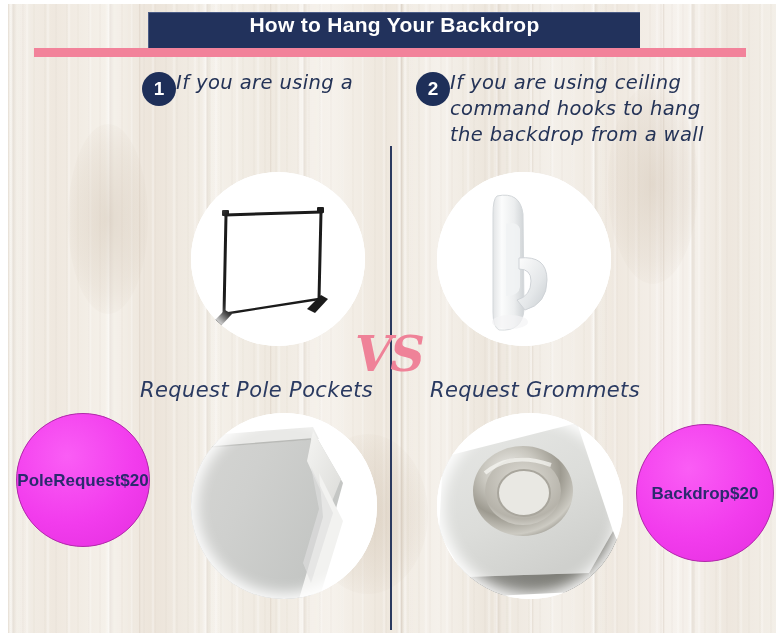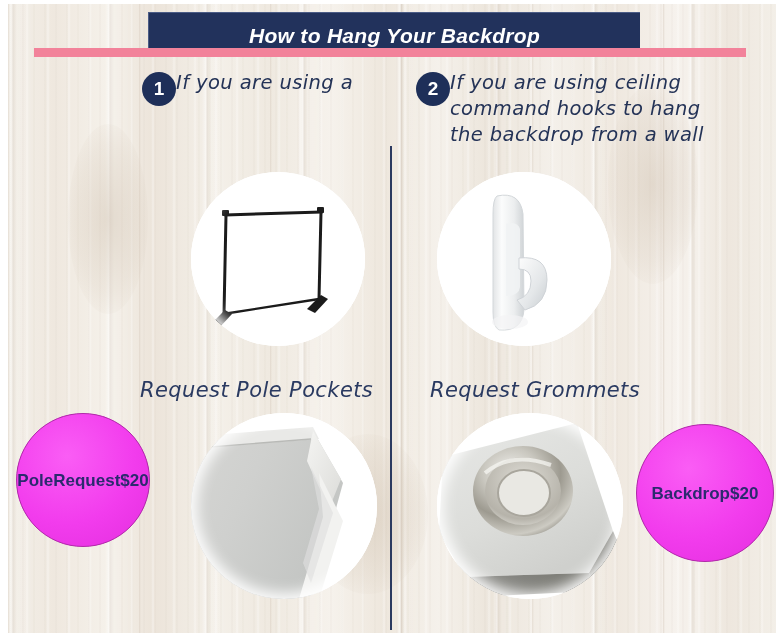--- a/index.html
+++ b/index.html
@@ -73,23 +73,22 @@
     position: absolute;
     left: 148px;
     top: 12px;
     width: 492px;
     height: 36px;
     background: #22325c;
     border-top: 1px solid #4b5c86;
     border-left: 1px solid #4b5c86;
     box-sizing: border-box;
     display: flex;
-    align-items: flex-end;
+    align-items: flex-start;
     justify-content: center;
-    font-style: italic;
   }
   .title-text {
     color: #ffffff;
     font-family: "Liberation Sans", sans-serif;
     font-size: 21px;
     font-weight: bold;
     letter-spacing: .3px;
     white-space: nowrap;
   }
   .pink-stripe {
@@ -295,20 +294,21 @@
       <path d="M69 52 q12 -3 14 5 l0 58 q-1 9 -14 9 Z" fill="#f1f3f4" opacity=".9"></path>
       <path d="M82 86 q28 -3 28 22 q0 24 -22 30 l-8 -10 q14 -4 14 -19 q0 -12 -12 -12 Z" fill="url(#hookArm)" stroke="#cfd3d7" stroke-width="1"></path>
       <ellipse cx="73" cy="150" rx="18" ry="7" fill="#f3f4f5" opacity=".7"></ellipse>
     </svg>
     <div class="circle-soft"></div>
   </div>
 
   <div class="product-label" id="label-pockets">Request Pole Pockets</div>
   <div class="product-label" id="label-grommets">Request Grommets</div>
 
+  <div class="vs-mark">VS</div>
 
   <div class="photo-circle" id="photo-pocket">
     <svg class="pocket-svg" viewBox="0 0 186 186">
       <rect x="0" y="0" width="186" height="186" fill="#ffffff"></rect>
       <defs>
         <linearGradient id="clothFace" x1="0" y1="0" x2="1" y2="0.5">
           <stop offset="0%" stop-color="#d6d6d4"></stop>
           <stop offset="45%" stop-color="#cfd0ce"></stop>
           <stop offset="100%" stop-color="#c3c5c3"></stop>
         </linearGradient>

